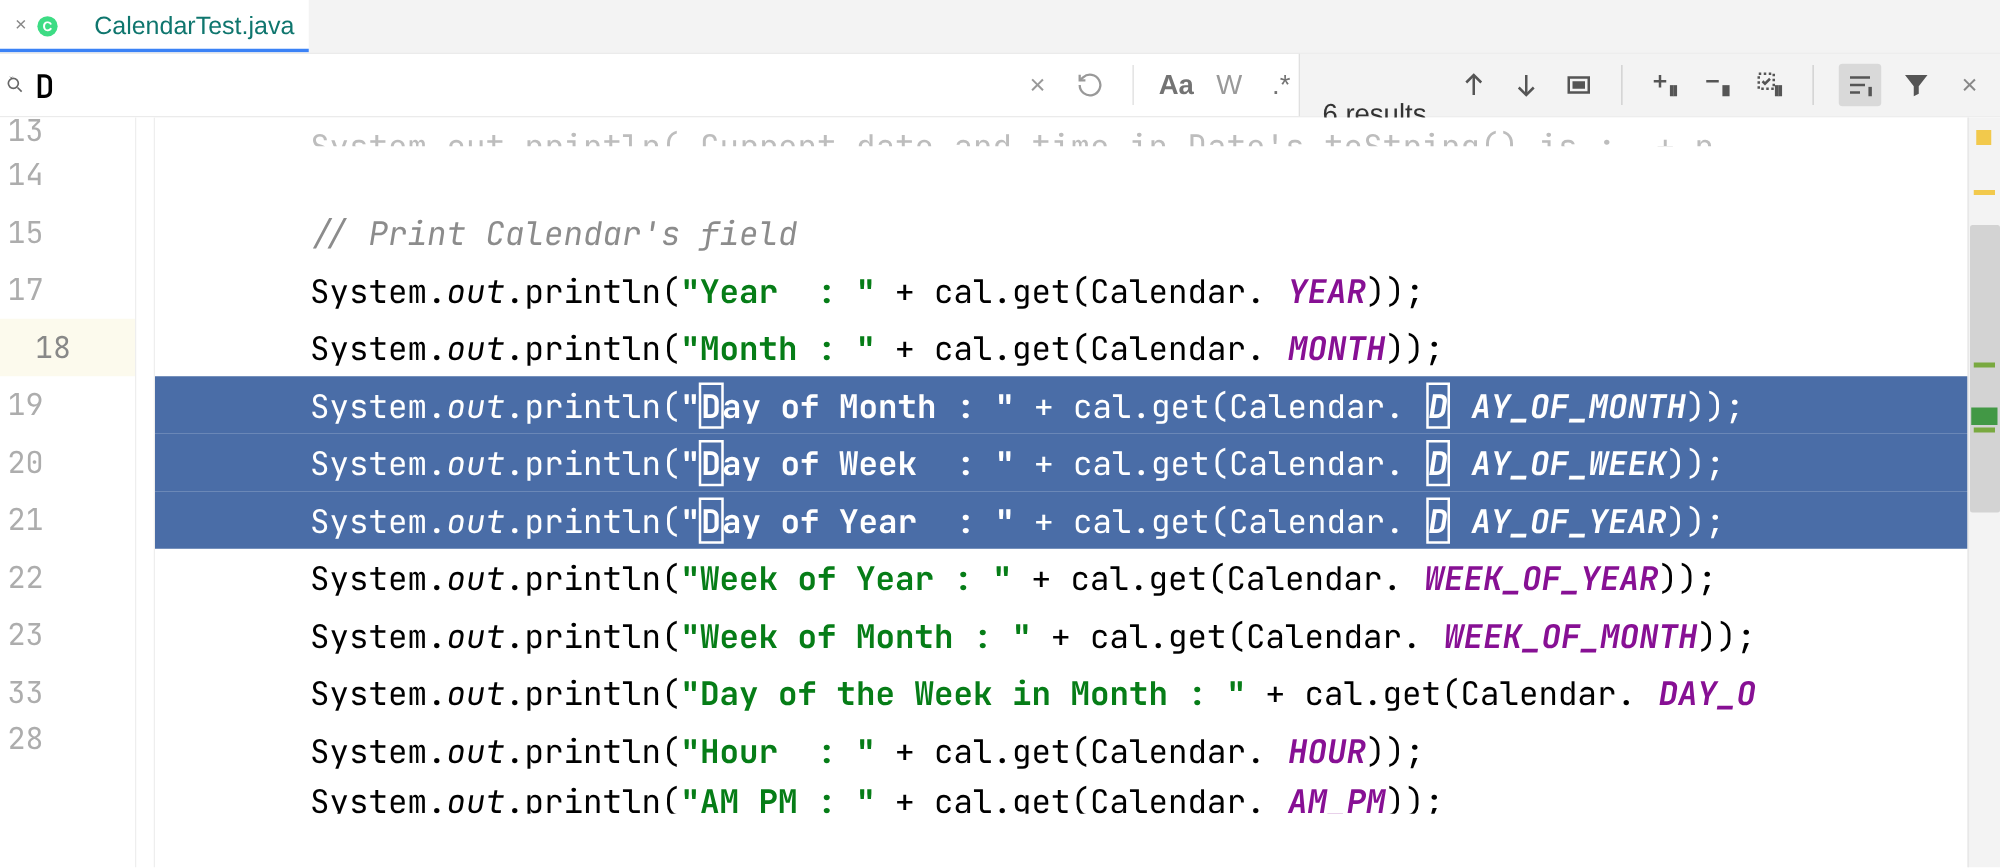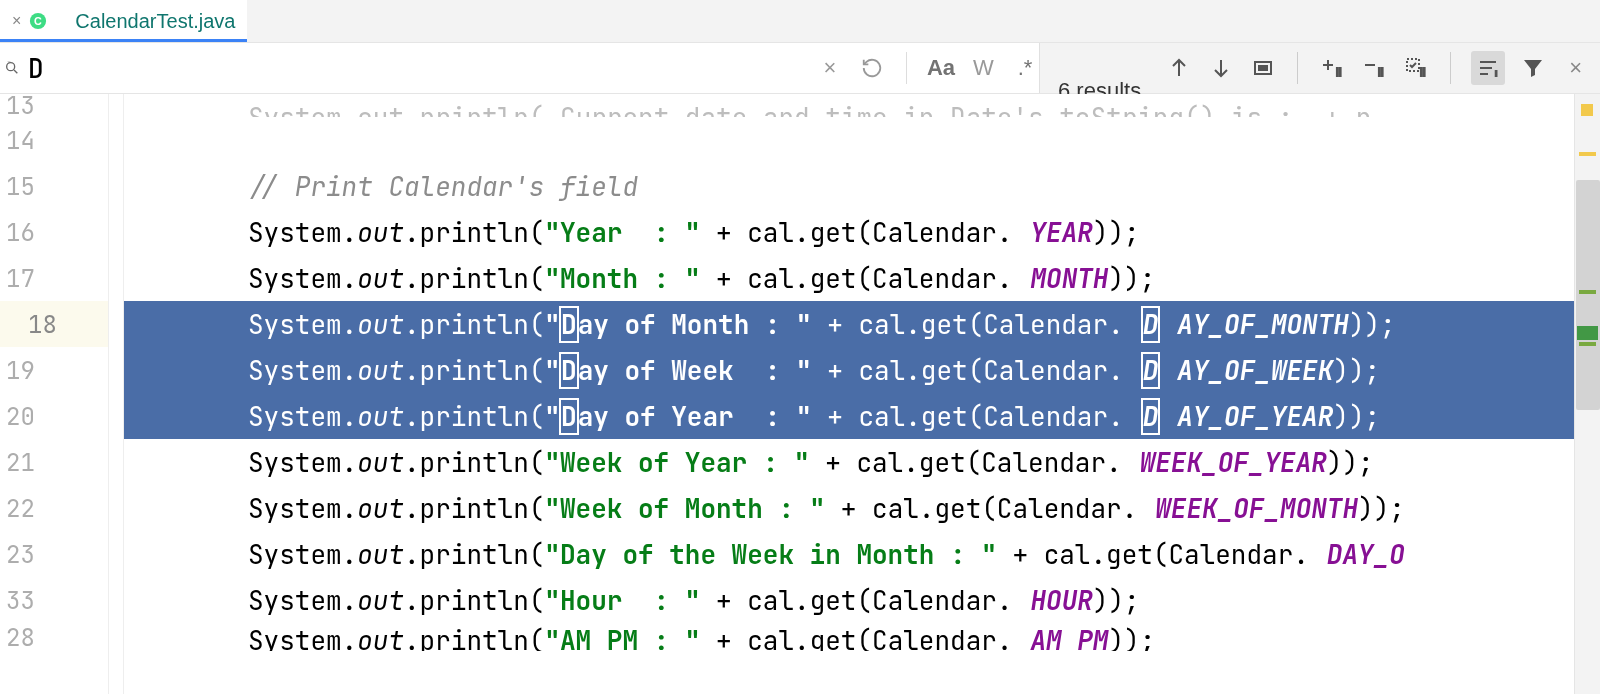--- a/index.html
+++ b/index.html
@@ -339,21 +339,20 @@
     </span>
     <span class="close-btn">×</span>
   </div>
 </div>
 
 <div class="editor">
   <div class="gutter" id="gutter">
       <div class="gutter-line" style="height: 23px;">13</div>
       <div class="gutter-line">14</div>
       <div class="gutter-line">15</div>
-      <div class="gutter-line">16</div>
       <div class="gutter-line">17</div>
       <div class="gutter-line current">18</div>
       <div class="gutter-line">19</div>
       <div class="gutter-line">20</div>
       <div class="gutter-line">21</div>
       <div class="gutter-line">22</div>
       <div class="gutter-line">23</div>
       <div class="gutter-line">33</div>
       <div class="gutter-line" style="height: 28px;">28</div>
     </div>

